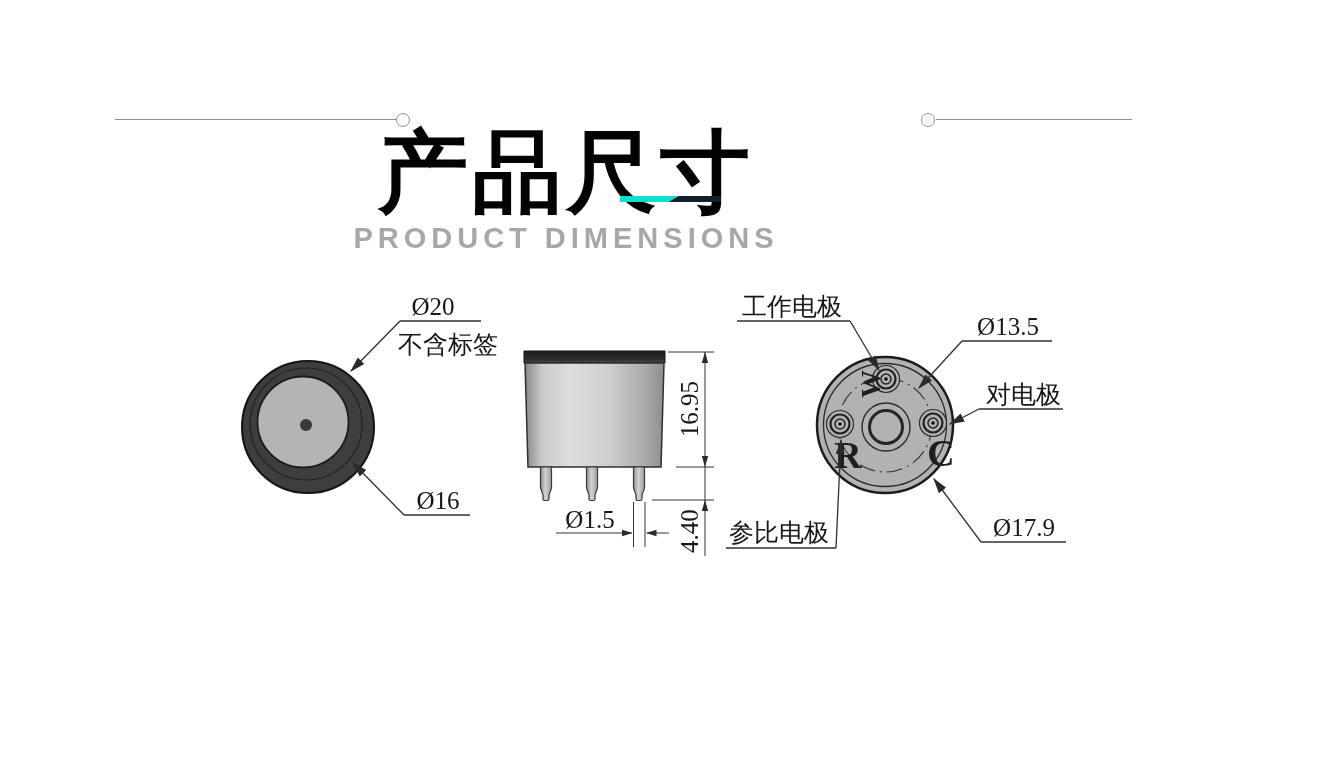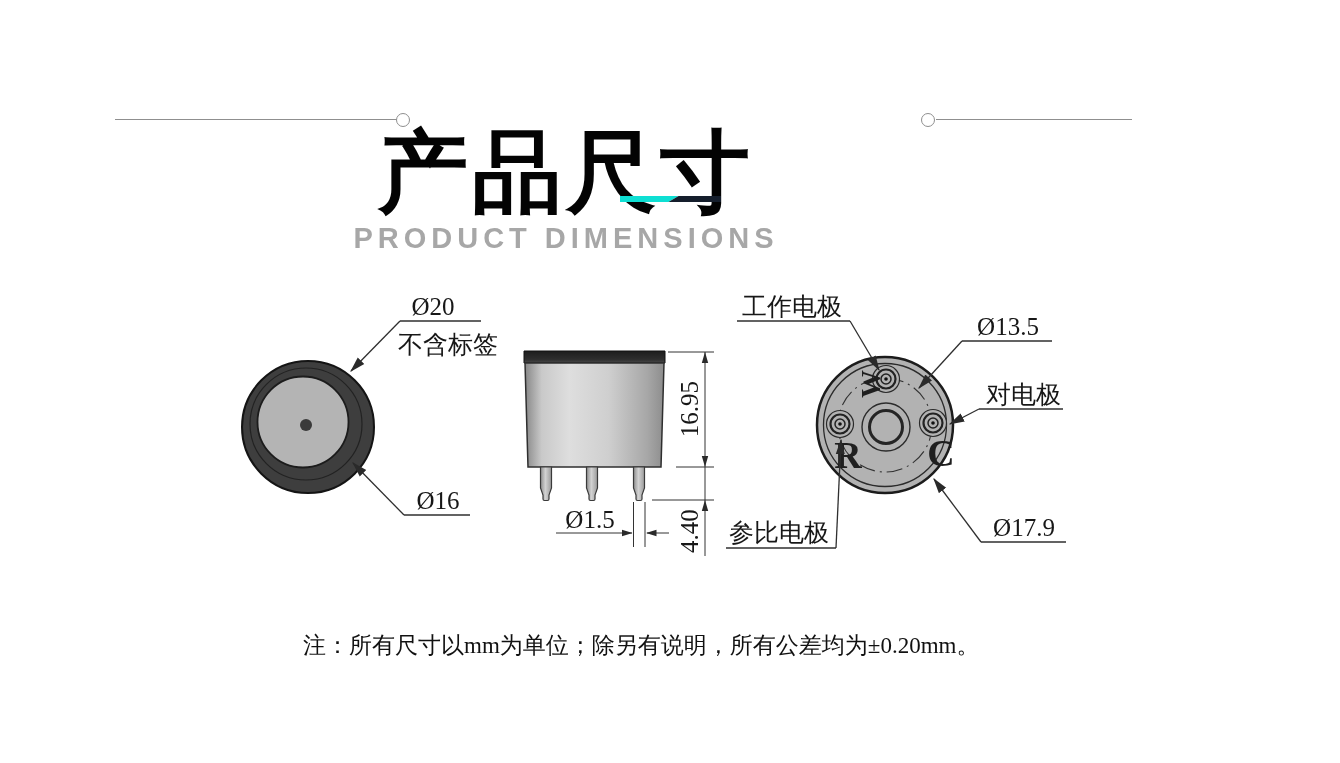--- a/index.html
+++ b/index.html
@@ -175,15 +175,14 @@
       <line x1="726" y1="548" x2="836" y2="548" class="cad-line"></line>
       <line x1="836" y1="548" x2="841" y2="440" class="cad-line" marker-end="url(#arrow)"></line>
       <text class="cad cad-cjk" x="729" y="541" text-anchor="start">参比电极</text>
 
       <line x1="981" y1="542" x2="1066" y2="542" class="cad-line"></line>
       <line x1="981" y1="542" x2="934" y2="479" class="cad-line" marker-end="url(#arrow)"></line>
       <text class="cad cad-dim" x="1024" y="536" text-anchor="middle">Ø17.9</text>
     </g>
   </svg>
 
-  <div class="note-text">注：所有尺寸以mm为单位；除另有说明，所有公差均为±0.20mm。</div>
 
 </div>
 
 </body></html>

